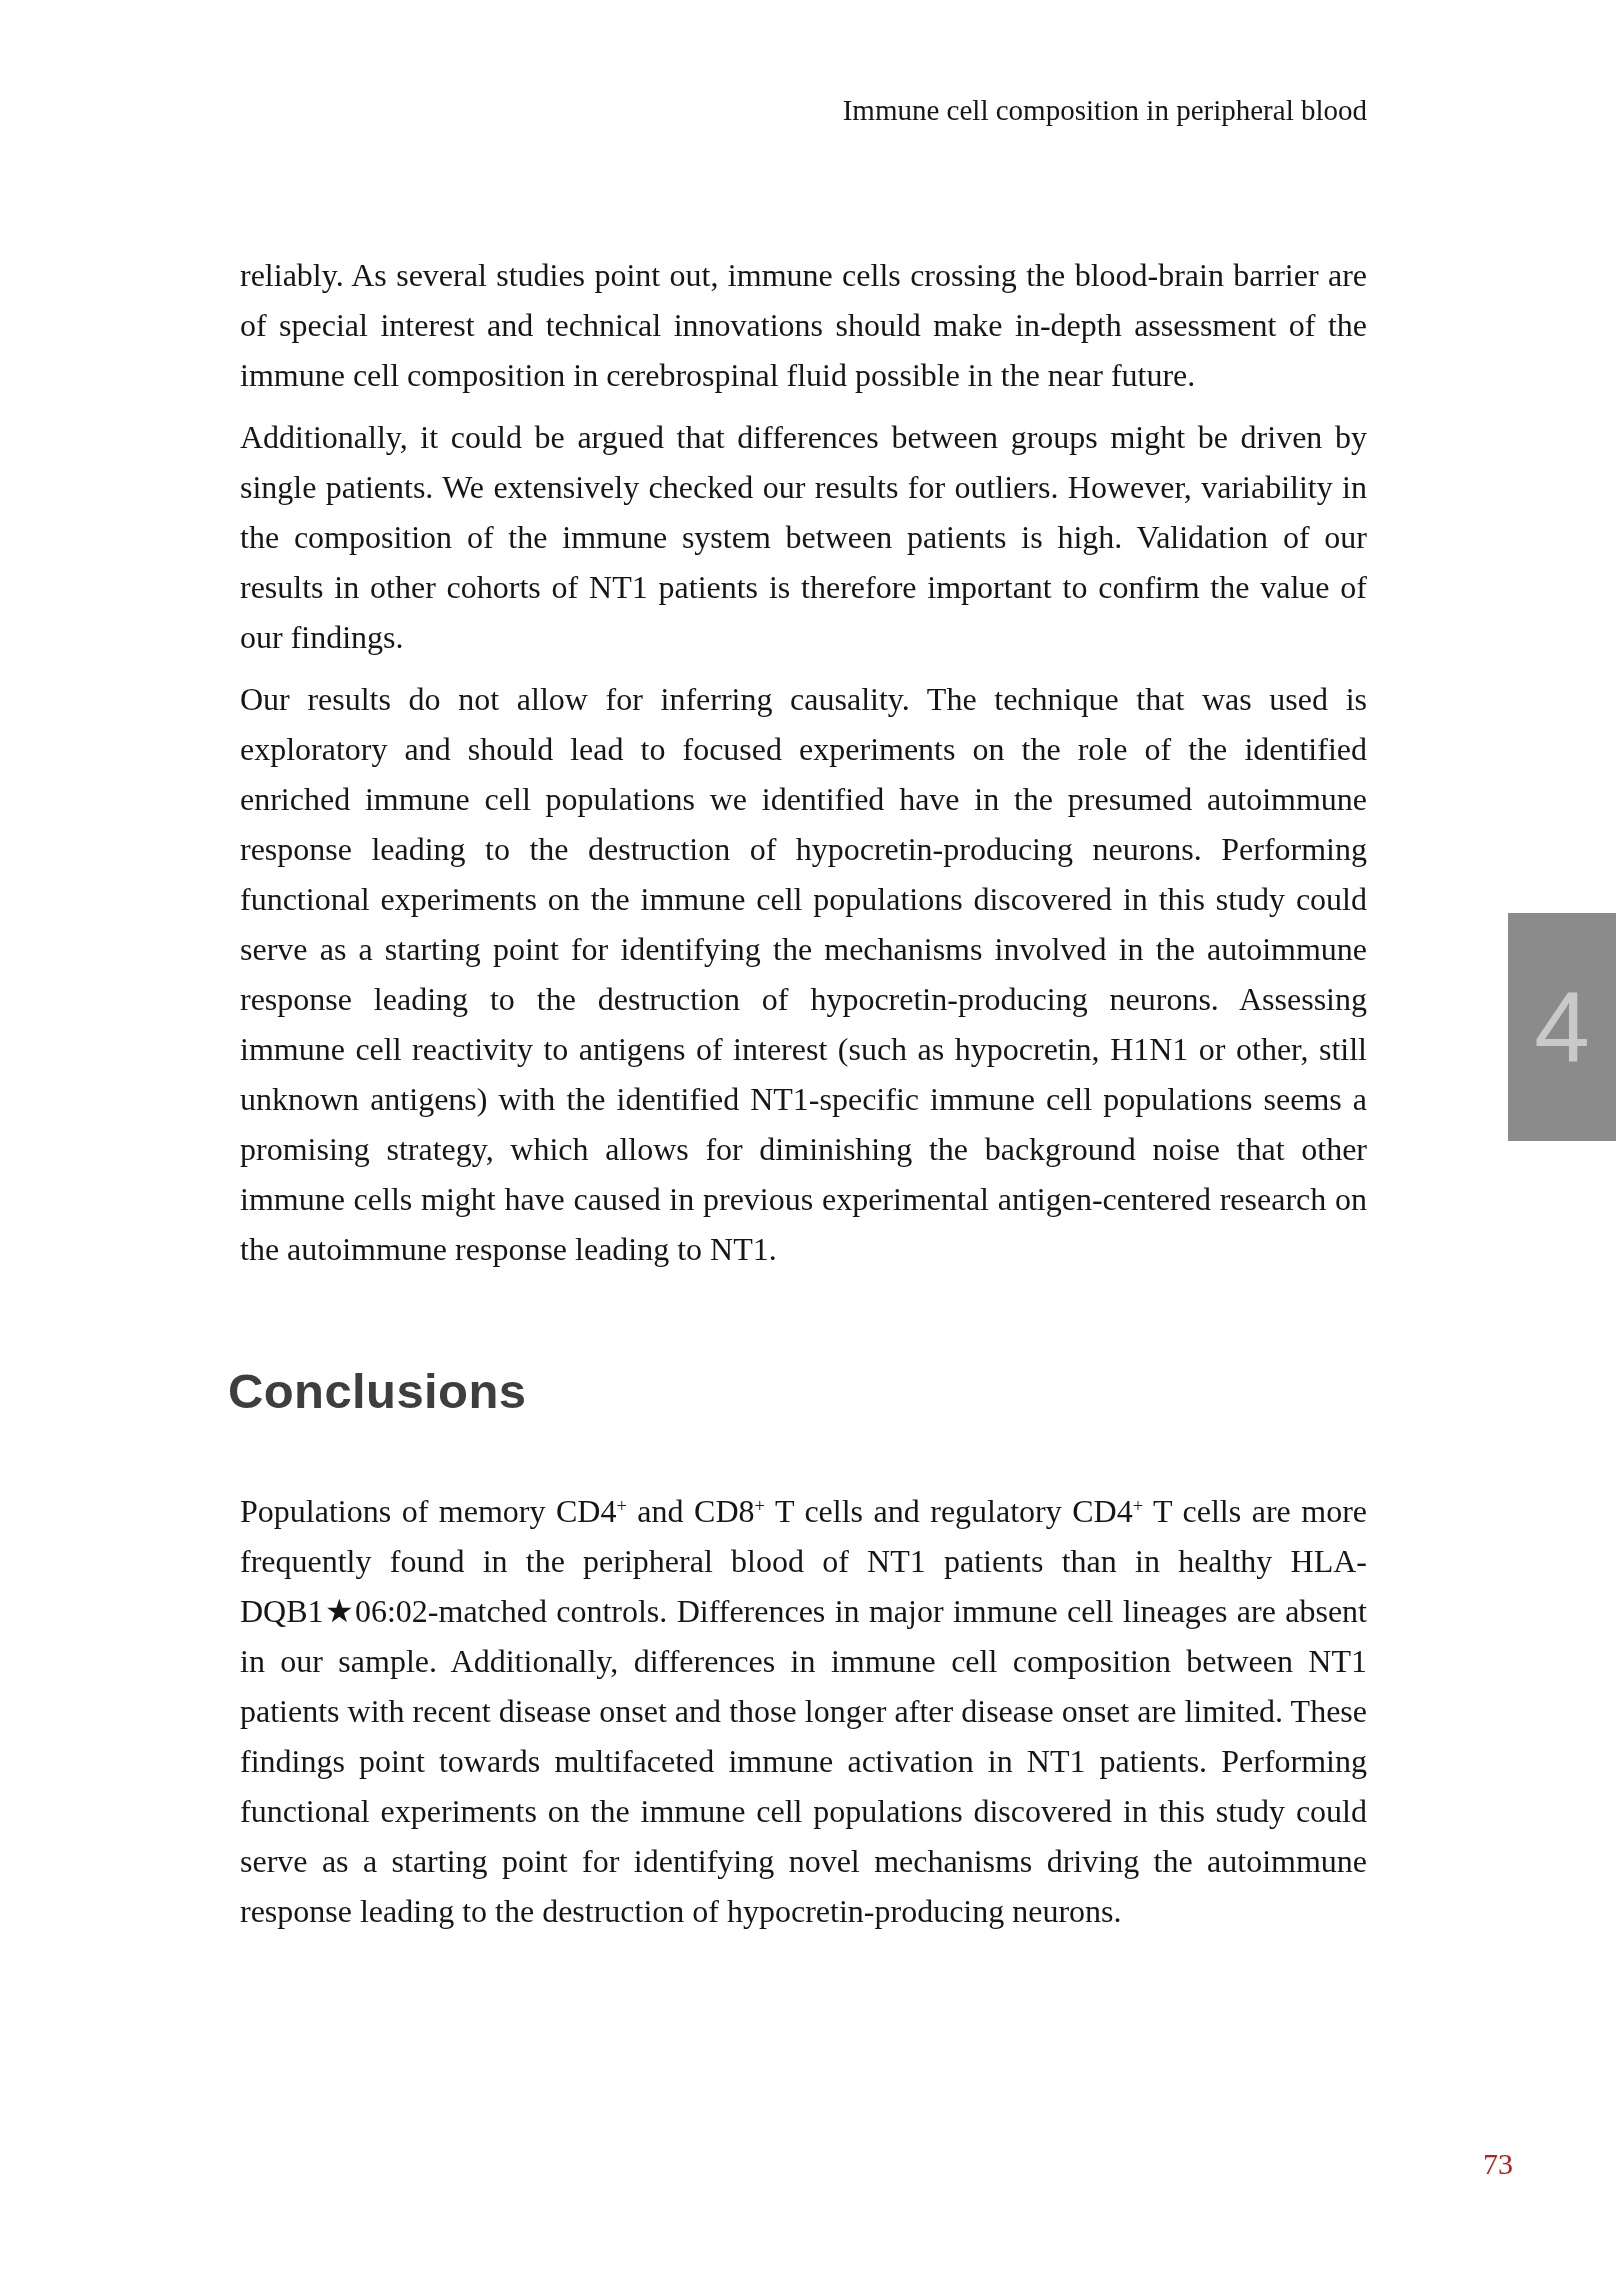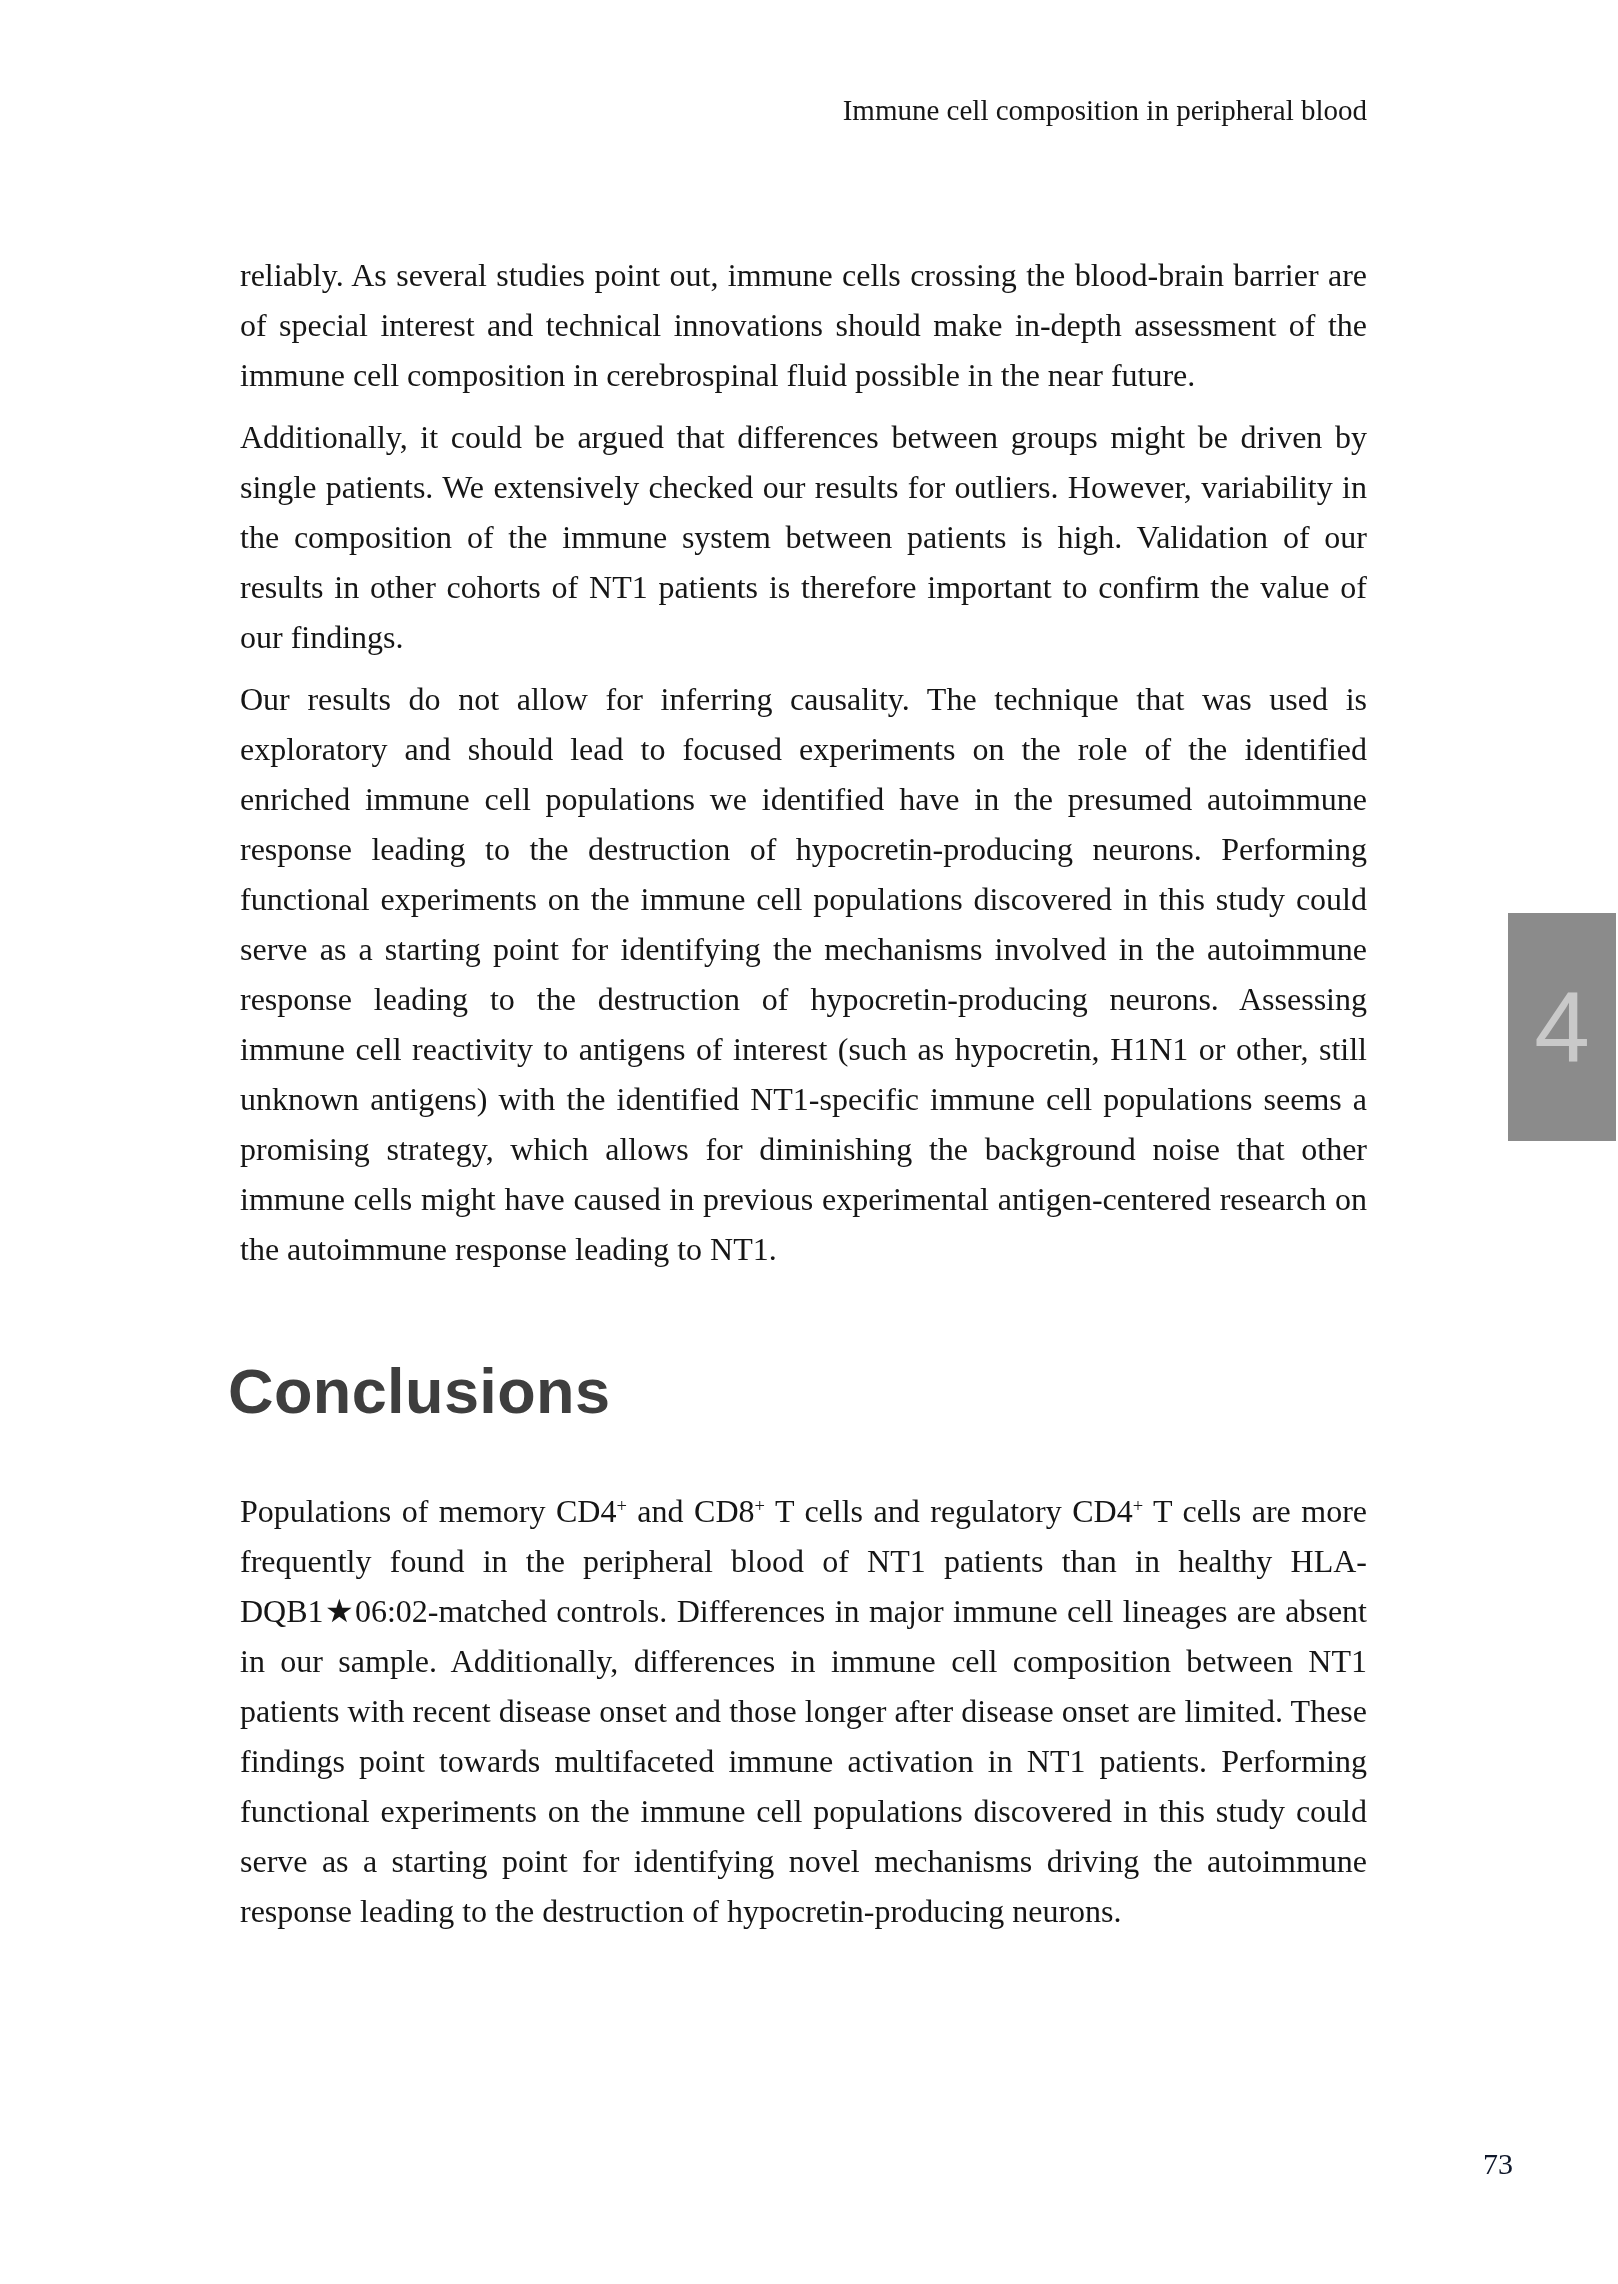--- a/index.html
+++ b/index.html
@@ -35,21 +35,21 @@
     margin: 12px;
     font-size: 32px;
     line-height: 50px;
     text-align: justify;
     color: #161616;
   }
   .conclusions-heading {
     margin: 90px 0 67px 0;
     font-family: "Liberation Sans", sans-serif;
     font-weight: bold;
-    font-size: 63px;
+    font-size: 49px;
     line-height: 55px;
     letter-spacing: 0.4px;
     color: #3e3e3e;
   }
   sup.sup {
     font-size: 58%;
     line-height: 0;
     vertical-align: baseline;
     position: relative;
     top: -0.55em;
@@ -69,21 +69,21 @@
     font-family: "Liberation Sans", sans-serif;
     font-size: 100px;
     line-height: 100px;
     color: #c9c9c9;
   }
   .page-number {
     position: absolute;
     left: 1483px;
     top: 2147px;
     font-size: 30px;
-    color: #0f172a;
+    color: #b91c1c;
   }
 </style>
 </head>
 <body>
 
 <div class="page">
 
   <div class="running-header">Immune cell composition in peripheral blood</div>
 
   <div class="text-col">

